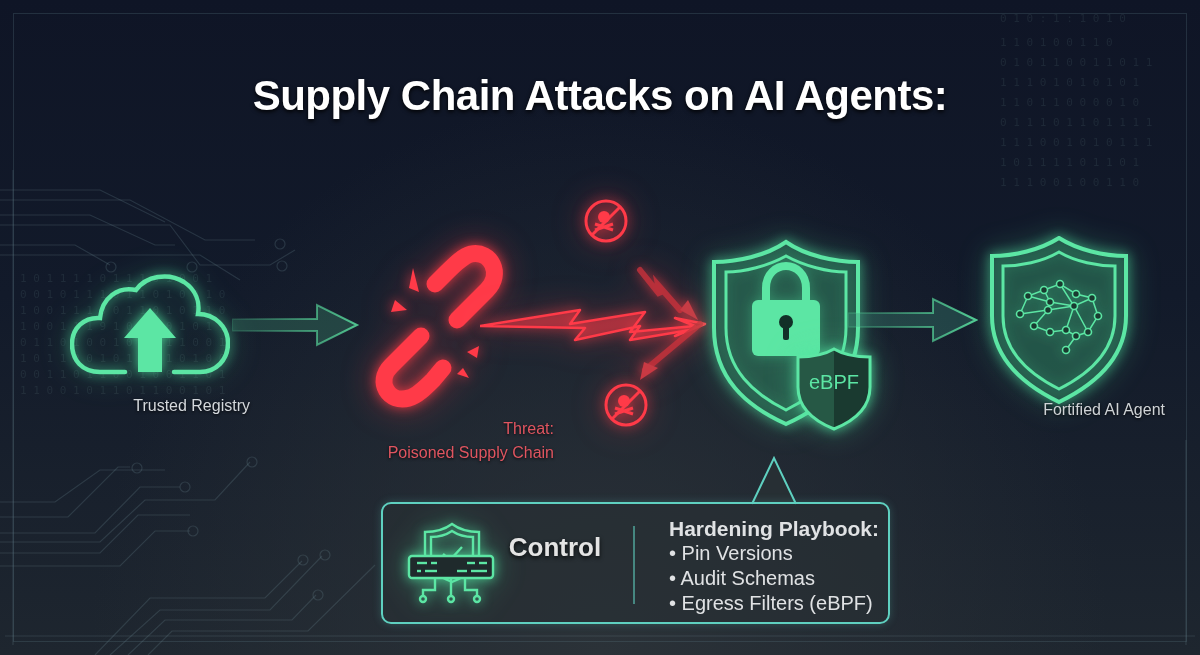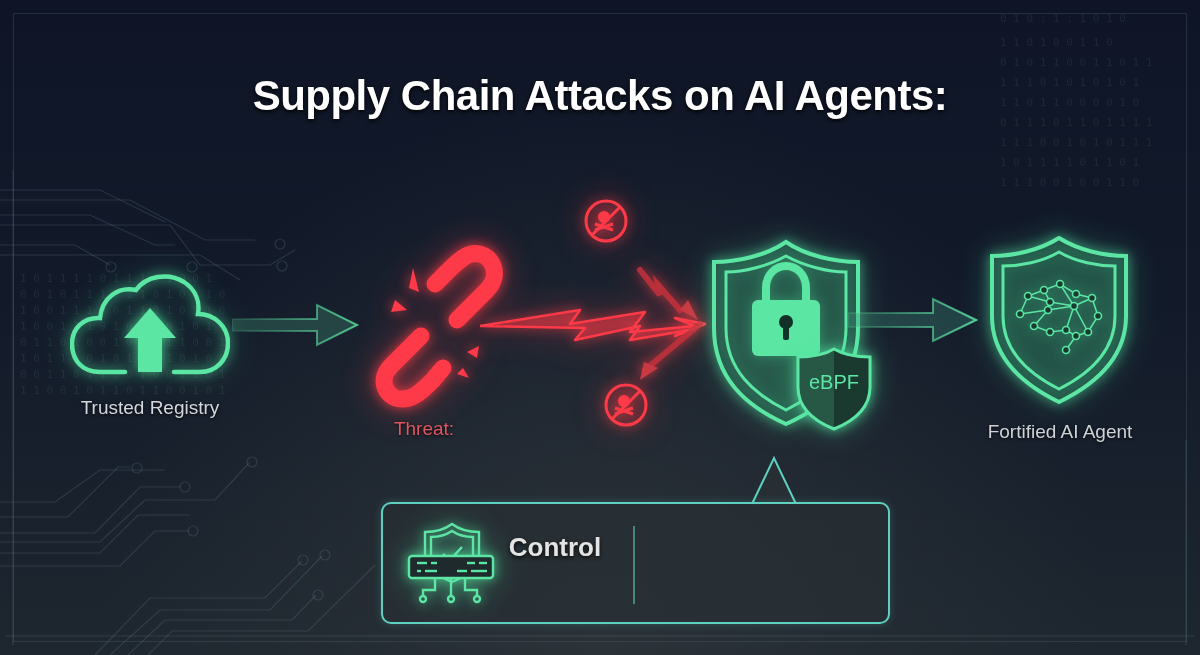--- a/index.html
+++ b/index.html
@@ -22,21 +22,21 @@
   }
   .bg-layer { position: absolute; left: 0; top: 0; }
   .title {
     position: absolute; left: 0; top: 44px; width: 1200px; text-align: center;
     font-weight: bold; font-size: 42px; line-height: 48px; letter-spacing: -0.5px; margin-top: 28px;
   }
   .title .l1 { color: #ffffff; text-shadow: 0 2px 4px rgba(0,0,0,0.9); display:block; }
   .title .l2 { color: #5ee8d8; text-shadow: 0 0 10px rgba(94,232,216,0.35), 0 2px 4px rgba(0,0,0,0.9); display:block; }
 
   .label {
-    position: absolute; font-size: 19px; color: #d4d8dc; text-align: center;
+    position: absolute; font-size: 16px; color: #d4d8dc; text-align: right;
     text-shadow: 0 1px 3px rgba(0,0,0,0.8);
   }
   .label.threat { color: #e05560; line-height: 24px; }
   .label.fortified { color: #cfd3d6; }
 
   .glow-g { filter: drop-shadow(0 0 6px rgba(80,230,160,0.75)) drop-shadow(0 0 14px rgba(80,230,160,0.35)); }
   .glow-r { filter: drop-shadow(0 0 6px rgba(255,60,70,0.8)) drop-shadow(0 0 16px rgba(255,60,70,0.4)); }
 
   .icon { position: absolute; }
 
@@ -150,20 +150,21 @@
     </g>
     <g fill="#ff3a48">
       <polygon points="40,60 52,70 36,72"></polygon>
       <polygon points="58,28 64,52 54,48"></polygon>
       <polygon points="112,112 124,106 122,118"></polygon>
       <polygon points="108,128 114,138 102,134"></polygon>
     </g>
   </svg>
   <div class="label threat" style="left:294px;top:417px;width:260px">
     <div>Threat:</div>
+    <div>Poisoned Supply Chain</div>
   </div>
 
   <svg class="icon glow-r" style="left:480px;top:240px" width="240" height="160" viewBox="0 0 240 160">
     <polygon points="0,86 100,70 90,84 165,72 150,92 215,86 195,78 225,84 195,96 210,90 150,100 160,86 95,100 105,88" fill="rgba(255,58,72,0.35)" stroke="#ff3a48" stroke-width="2.5" stroke-linejoin="round"></polygon>
     <g stroke="rgba(200,50,60,0.8)" stroke-width="6" fill="none" stroke-linecap="round">
       <polyline points="160,30 180,55 178,45 200,70"></polyline>
       <line x1="220" y1="84" x2="165" y2="130"></line>
     </g>
     <polygon points="200,70 218,80 208,60" fill="#c83a44"></polygon>
     <polygon points="160,140 178,128 164,122" fill="#c83a44"></polygon>
@@ -228,21 +229,21 @@
         <circle cx="88" cy="100" r="3.5"></circle>
       <circle cx="78" cy="114" r="3.5"></circle>
         <circle cx="62" cy="66" r="3.5"></circle>
         <circle cx="86" cy="70" r="3.5"></circle>
       <circle cx="60" cy="74" r="3.5"></circle>
         <circle cx="46" cy="90" r="3.5"></circle>
         <circle cx="62" cy="96" r="3.5"></circle>
       <circle cx="78" cy="94" r="3.5"></circle>
     </g>
   </svg>
-  <div class="label fortified" style="left:955px;top:421px;width:210px">Fortified AI Agent</div>
+  <div class="label fortified" style="left:955px;top:401px;width:210px">Fortified AI Agent</div>
 
   <svg class="pb-pointer" width="50" height="52" viewBox="0 0 50 52">
     <polygon points="2,52 24,4 46,52" fill="rgba(40,48,52,0.9)"></polygon>
     <polyline points="2,50 24,4 46,50" fill="none" stroke="#5fd0c0" stroke-width="2"></polyline>
   </svg>
 
   <div class="playbook">
     <svg style="position:absolute;left:24px;top:18px" width="90" height="84" viewBox="0 0 90 84" class="glow-g">
       <g fill="none" stroke="#5ce6a4" stroke-width="2.4">
         <path d="M45,2 C37,8 27,10 18,10 L18,32 C18,46 30,54 45,60 C60,54 72,46 72,32 L72,10 C63,10 53,8 45,2 Z"></path>
@@ -262,14 +263,20 @@
         <polyline points="58,56 58,68 70,68 70,74"></polyline>
         <circle cx="16" cy="77" r="3"></circle>
           <circle cx="44" cy="77" r="3"></circle>
           <circle cx="70" cy="77" r="3"></circle>
       </g>
     </svg>
     <div class="pb-title">
       <div>Control</div>
     </div>
     <div class="pb-divider"></div>
+    <div class="pb-list">
+      <div class="pb-head">Hardening Playbook:</div>
+      <div class="item">Pin Versions</div>
+      <div class="item">Audit Schemas</div>
+      <div class="item">Egress Filters (eBPF)</div>
+    </div>
   </div>
 </div>
 
 </body></html>

